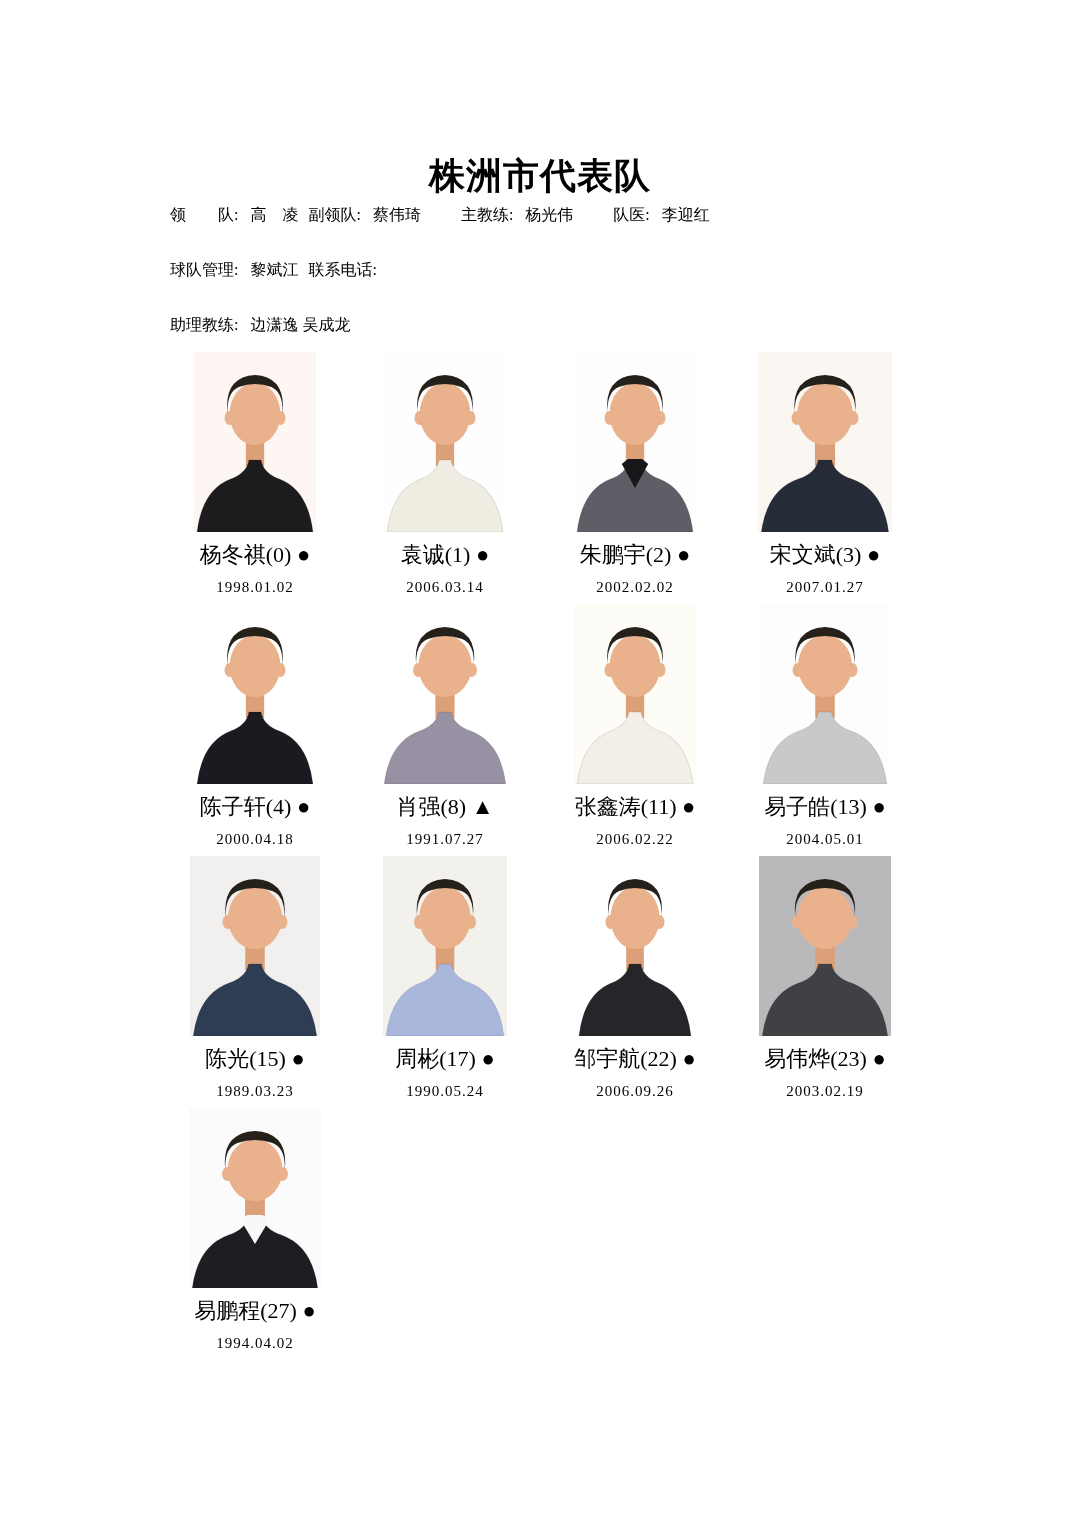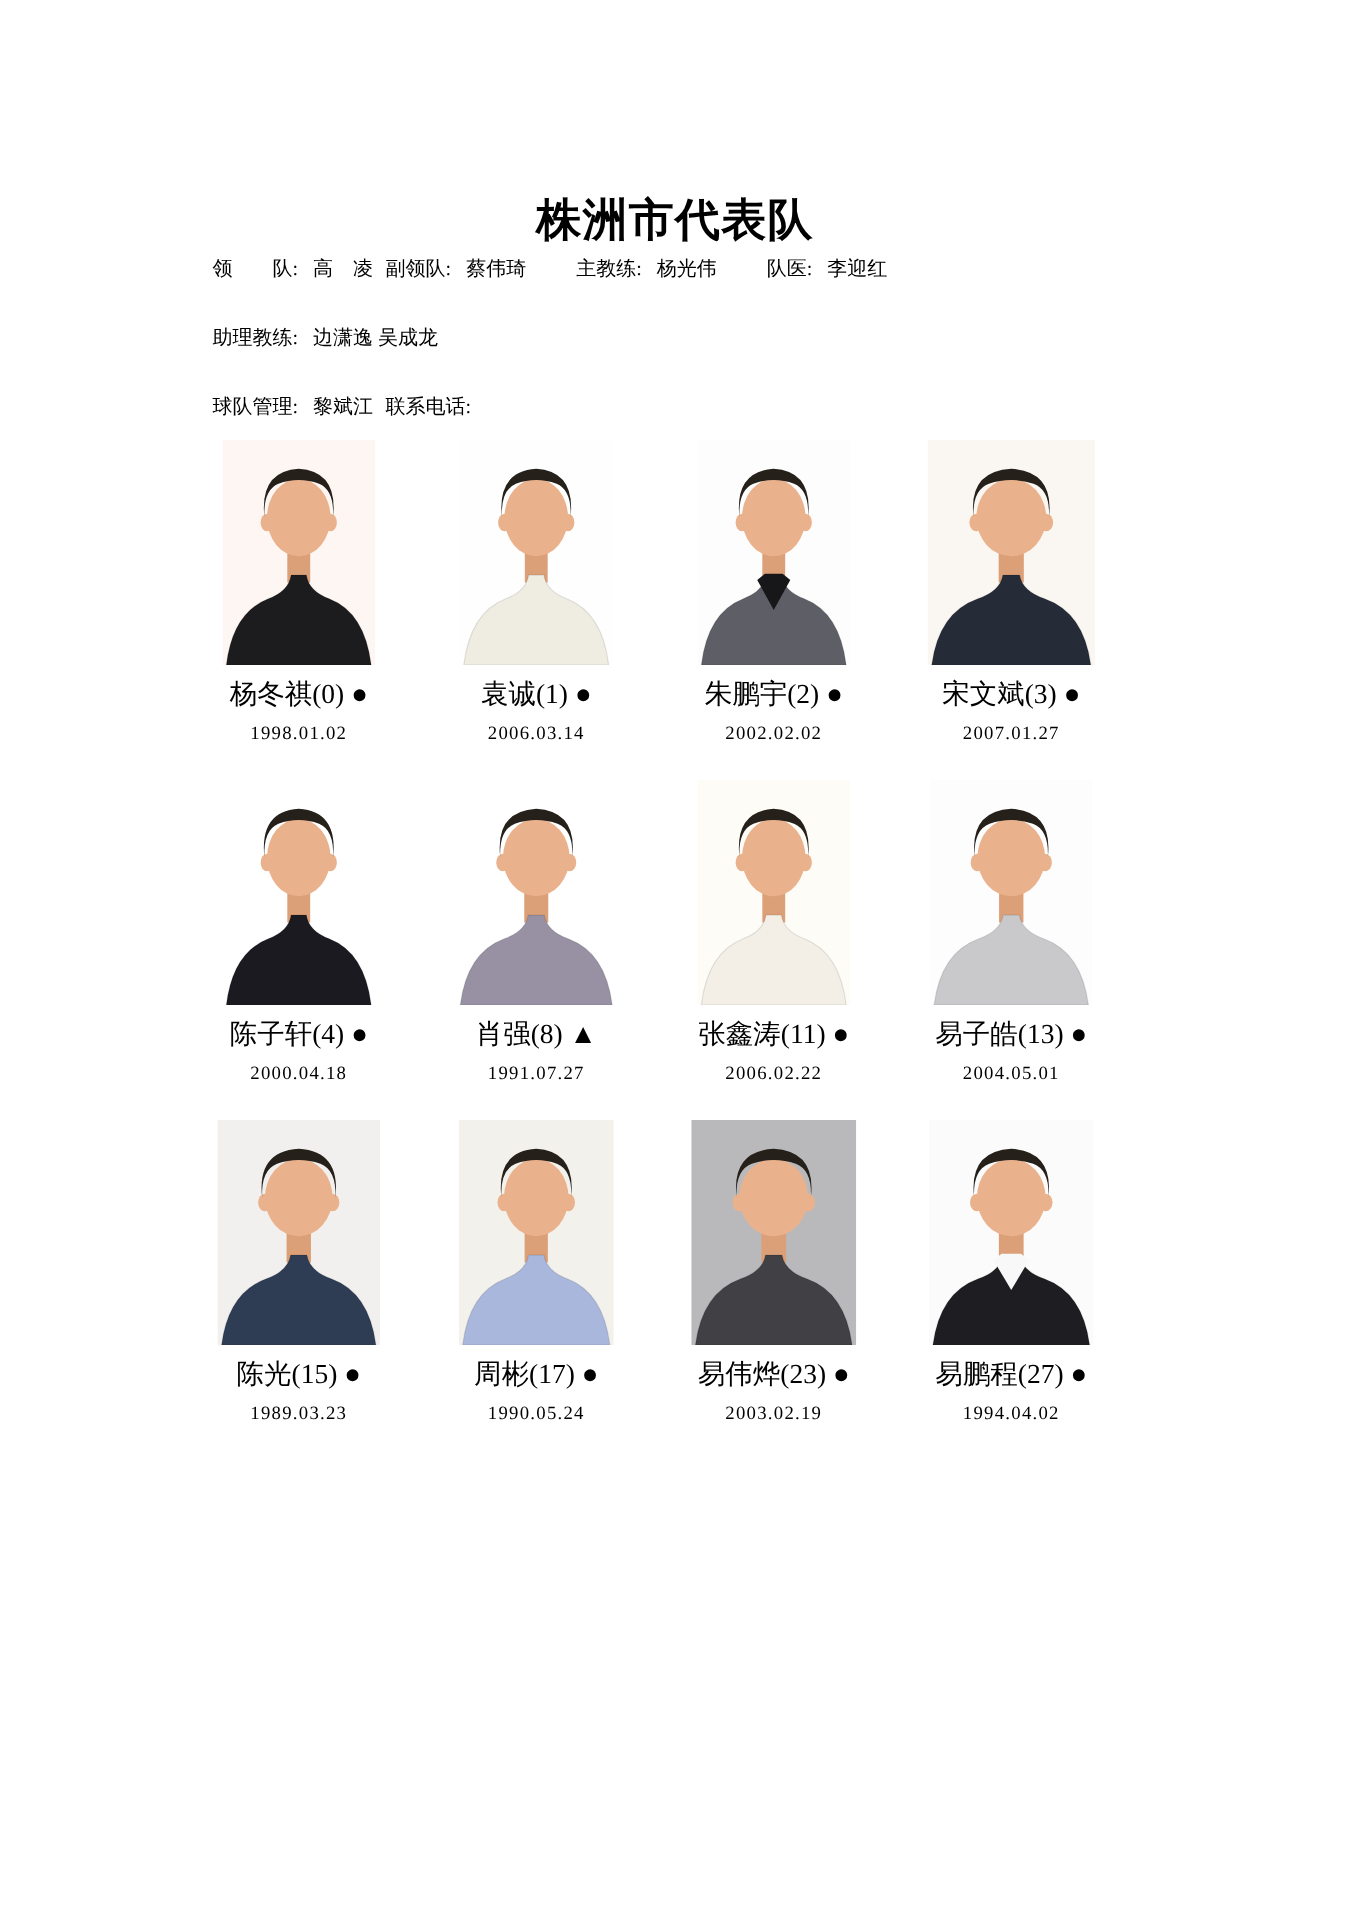--- a/index.html
+++ b/index.html
@@ -17,22 +17,22 @@
   }
   .staff{
     position:absolute;top:188px;left:170px;right:80px;font-size:16px;
   }
   .staff-row{height:55px;display:flex;align-items:center;white-space:nowrap;}
   .pair{display:inline-block;}
   .pair .lbl{margin-right:12px;}
   .pair:first-child{margin-right:10px;}
   .pair:not(:first-child){margin-right:40px;}
   .grid{
-    position:absolute;top:352px;left:144px;width:760px;
-    display:grid;grid-template-columns:repeat(4,190px);row-gap:24px;
+    position:absolute;top:352px;left:160px;width:760px;
+    display:grid;grid-template-columns:repeat(4,190px);row-gap:4px;
   }
   .card{text-align:center;}
   .avatar{display:block;margin:0 auto 10px auto;height:180px;}
   .ph-shoulders{stroke:rgba(0,0,0,0.10);stroke-width:1;}
   .pname{font-size:22px;line-height:26px;}
   .pbirth{font-size:15px;line-height:26px;margin-top:6px;letter-spacing:1px;}
   .pagenum{
     position:absolute;top:1440px;left:0;width:100%;
     text-align:center;font-size:24px;
   }
@@ -45,26 +45,26 @@
   <h1 class="title">株洲市代表队</h1>
 
   <div class="staff">
       <div class="staff-row">
         <span class="pair"><span class="lbl">领　　队:</span><span class="val">高　凌</span></span>
         <span class="pair"><span class="lbl">副领队:</span><span class="val">蔡伟琦</span></span>
         <span class="pair"><span class="lbl">主教练:</span><span class="val">杨光伟</span></span>
         <span class="pair"><span class="lbl">队医:</span><span class="val">李迎红</span></span>
       </div>
       <div class="staff-row">
-        <span class="pair"><span class="lbl">助理教练:</span><span class="val">边潇逸 吴成龙</span></span>
-      </div>
-      <div class="staff-row">
         <span class="pair"><span class="lbl">球队管理:</span><span class="val">黎斌江</span></span>
         <span class="pair"><span class="lbl">联系电话:</span><span class="val"></span></span>
       </div>
+      <div class="staff-row">
+        <span class="pair"><span class="lbl">助理教练:</span><span class="val">边潇逸 吴成龙</span></span>
+      </div>
     </div>
 
   <div class="grid">
       <div class="card">
     <svg class="avatar" viewBox="0 0 120 180" preserveAspectRatio="none" xmlns="http://www.w3.org/2000/svg" style="width: 122px;">
       <rect class="ph-bg" x="0" y="0" width="120" height="180" fill="#fdf6f3"></rect>
       <ellipse class="ph-ear-l" cx="35" cy="66" rx="5" ry="7" fill="#eab28c"></ellipse>
       <ellipse class="ph-ear-r" cx="85" cy="66" rx="5" ry="7" fill="#eab28c"></ellipse>
       <rect class="ph-neck" x="51" y="84" width="18" height="30" fill="#dca078"></rect>
       <ellipse class="ph-head" cx="60" cy="62" rx="25" ry="31" fill="#eab28c"></ellipse>
@@ -205,20 +205,35 @@
       <ellipse class="ph-head" cx="60" cy="62" rx="25" ry="31" fill="#eab28c"></ellipse>
       <path class="ph-hair" d="M33,62 Q29,25 60,23 Q91,25 87,62 Q88,40 76,35 Q60,29 44,35 Q32,40 33,62 Z" fill="#26201b"></path>
       <path class="ph-shoulders" d="M3,180 Q8,138 36,127 Q52,121 54,108 L66,108 Q68,121 84,127 Q112,138 117,180 Z" fill="#a9b7dc"></path>
       <path class="ph-collar" style="display:none" d="M47,112 L60,136 L73,112 L67,107 L53,107 Z"></path>
       <path class="ph-tie" style="display:none" d="M56,116 L64,116 L62,152 L58,152 Z"></path>
     </svg>
     <div class="pname">周彬(17) ●</div>
     <div class="pbirth">1990.05.24</div>
   </div>
       <div class="card">
+    <svg class="avatar" viewBox="0 0 120 180" preserveAspectRatio="none" xmlns="http://www.w3.org/2000/svg" style="width: 118px;">
+      <rect class="ph-bg" x="0" y="0" width="120" height="180" fill="#ffffff"></rect>
+      <ellipse class="ph-ear-l" cx="35" cy="66" rx="5" ry="7" fill="#eab28c"></ellipse>
+      <ellipse class="ph-ear-r" cx="85" cy="66" rx="5" ry="7" fill="#eab28c"></ellipse>
+      <rect class="ph-neck" x="51" y="84" width="18" height="30" fill="#dca078"></rect>
+      <ellipse class="ph-head" cx="60" cy="62" rx="25" ry="31" fill="#eab28c"></ellipse>
+      <path class="ph-hair" d="M33,62 Q29,25 60,23 Q91,25 87,62 Q88,40 76,35 Q60,29 44,35 Q32,40 33,62 Z" fill="#26201b"></path>
+      <path class="ph-shoulders" d="M3,180 Q8,138 36,127 Q52,121 54,108 L66,108 Q68,121 84,127 Q112,138 117,180 Z" fill="#26262a"></path>
+      <path class="ph-collar" style="display:none" d="M47,112 L60,136 L73,112 L67,107 L53,107 Z"></path>
+      <path class="ph-tie" style="display:none" d="M56,116 L64,116 L62,152 L58,152 Z"></path>
+    </svg>
+    <div class="pname">邹宇航(22) ●</div>
+    <div class="pbirth">2006.09.26</div>
+  </div>
+      <div class="card">
     <svg class="avatar" viewBox="0 0 120 180" preserveAspectRatio="none" xmlns="http://www.w3.org/2000/svg" style="width: 132px;">
       <rect class="ph-bg" x="0" y="0" width="120" height="180" fill="#b9b9bb"></rect>
       <ellipse class="ph-ear-l" cx="35" cy="66" rx="5" ry="7" fill="#eab28c"></ellipse>
       <ellipse class="ph-ear-r" cx="85" cy="66" rx="5" ry="7" fill="#eab28c"></ellipse>
       <rect class="ph-neck" x="51" y="84" width="18" height="30" fill="#dca078"></rect>
       <ellipse class="ph-head" cx="60" cy="62" rx="25" ry="31" fill="#eab28c"></ellipse>
       <path class="ph-hair" d="M33,62 Q29,25 60,23 Q91,25 87,62 Q88,40 76,35 Q60,29 44,35 Q32,40 33,62 Z" fill="#26201b"></path>
       <path class="ph-shoulders" d="M3,180 Q8,138 36,127 Q52,121 54,108 L66,108 Q68,121 84,127 Q112,138 117,180 Z" fill="#404045"></path>
       <path class="ph-collar" style="display:none" d="M47,112 L60,136 L73,112 L67,107 L53,107 Z"></path>
       <path class="ph-tie" style="display:none" d="M56,116 L64,116 L62,152 L58,152 Z"></path>

